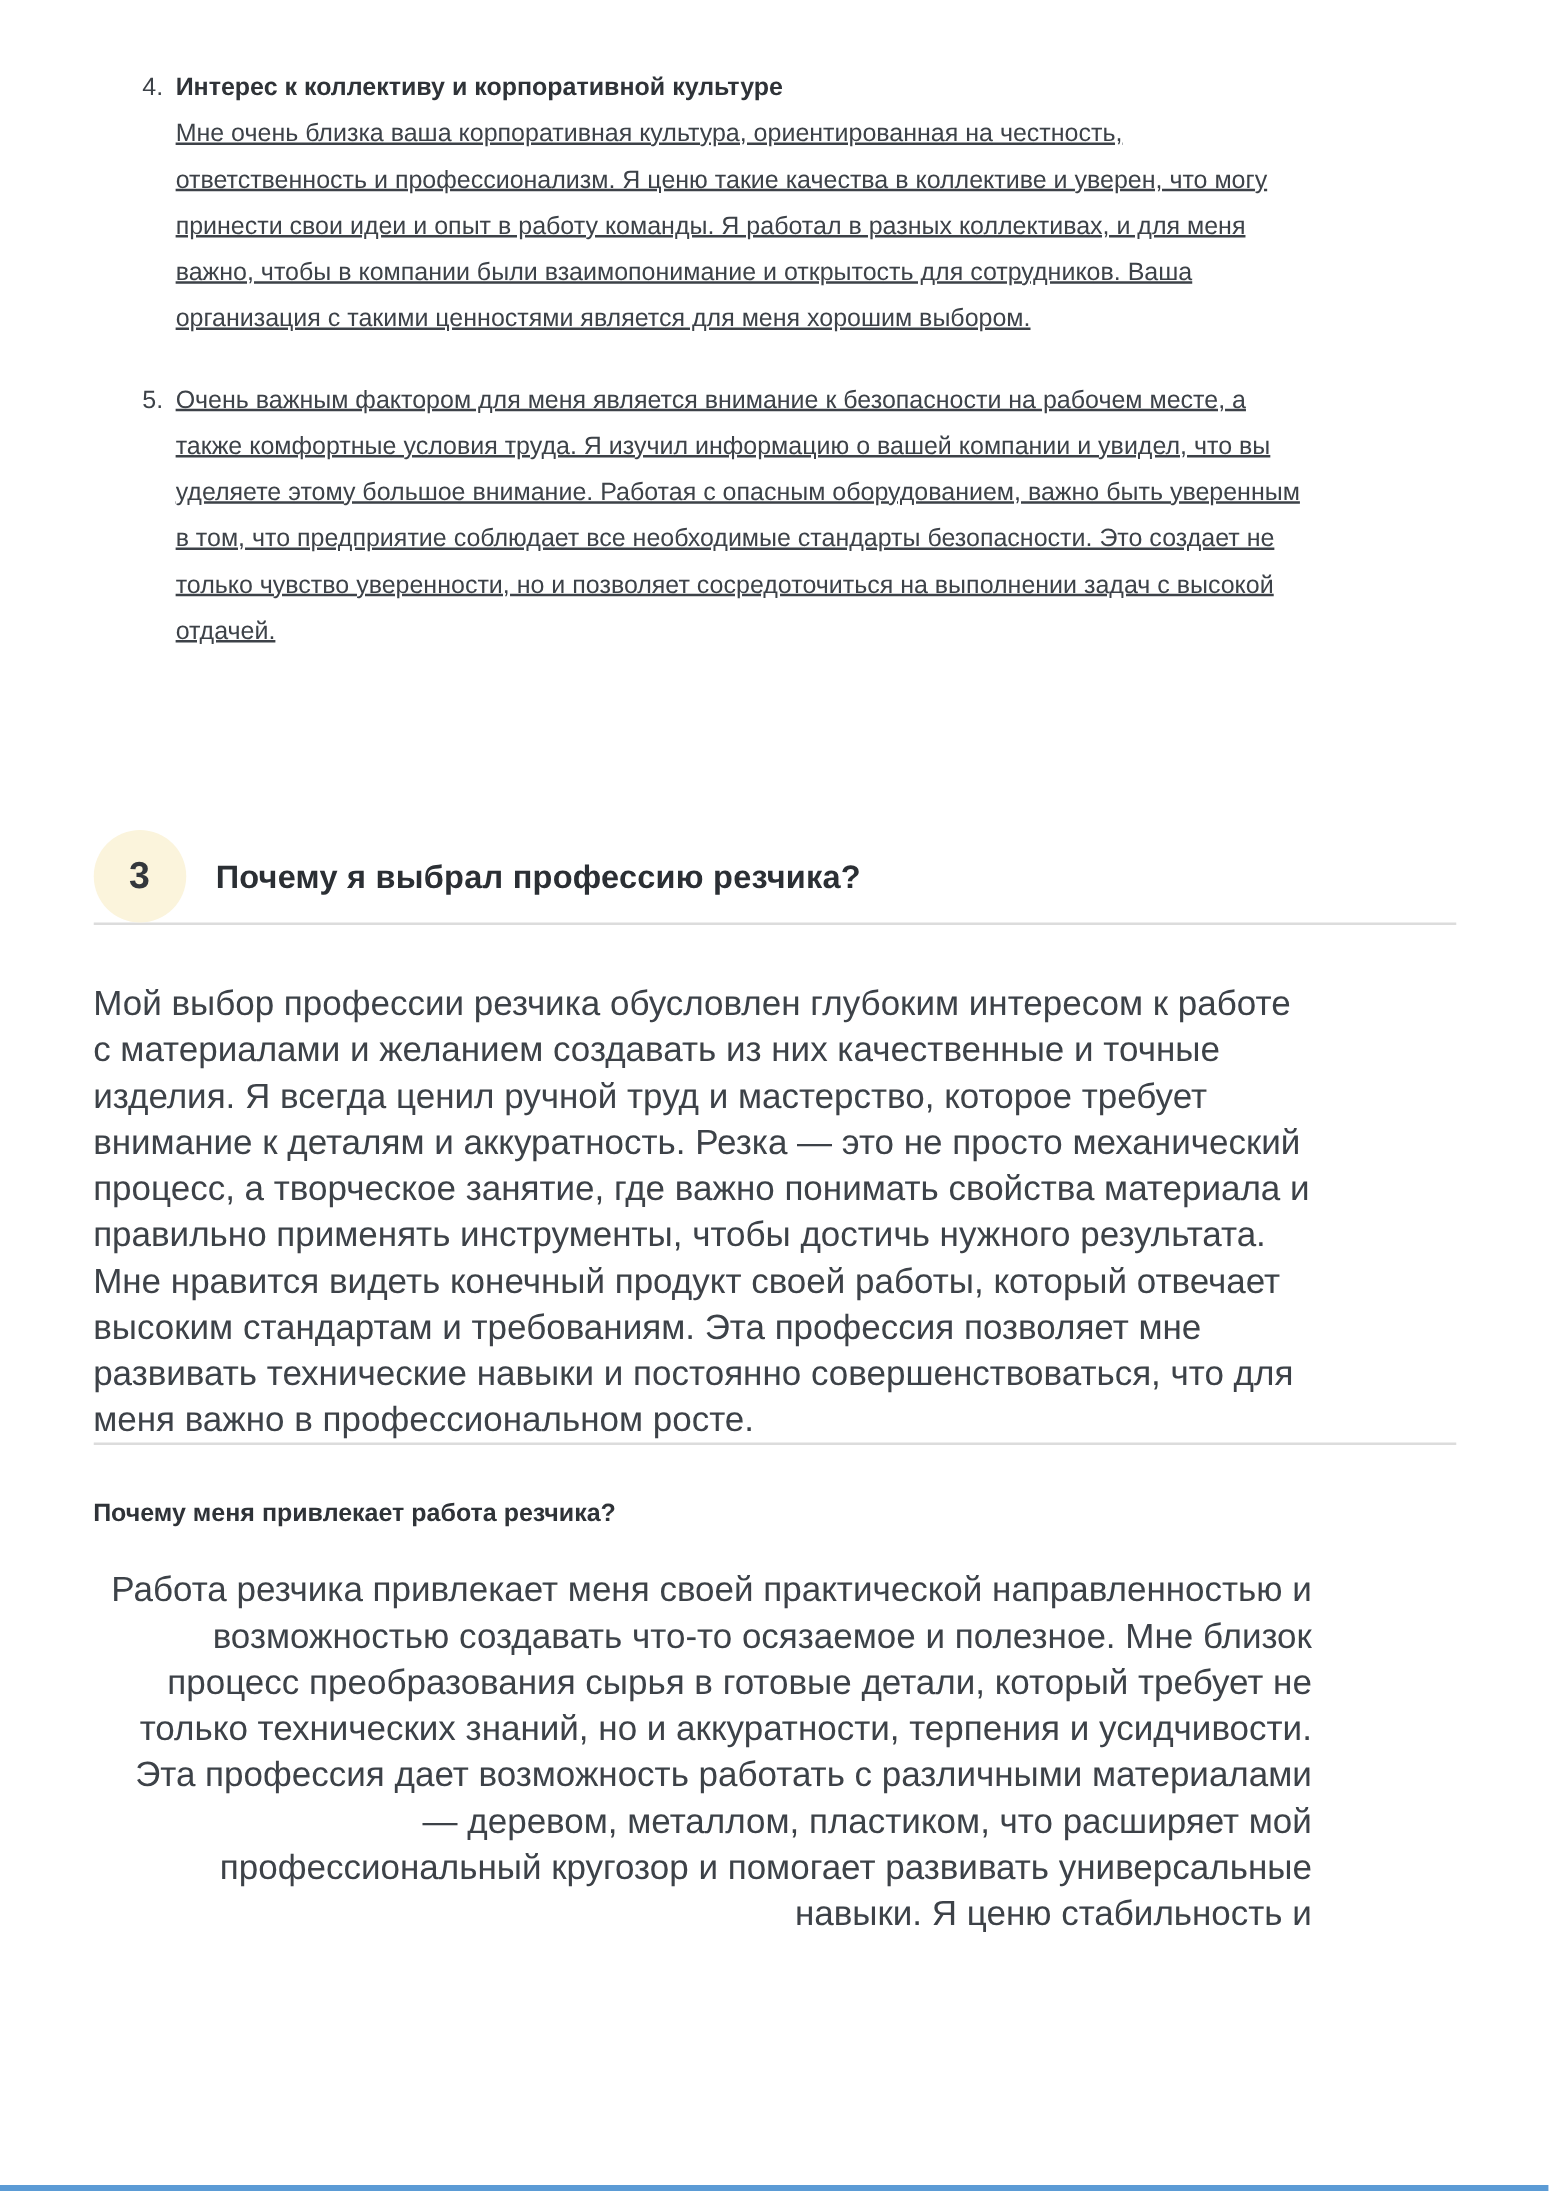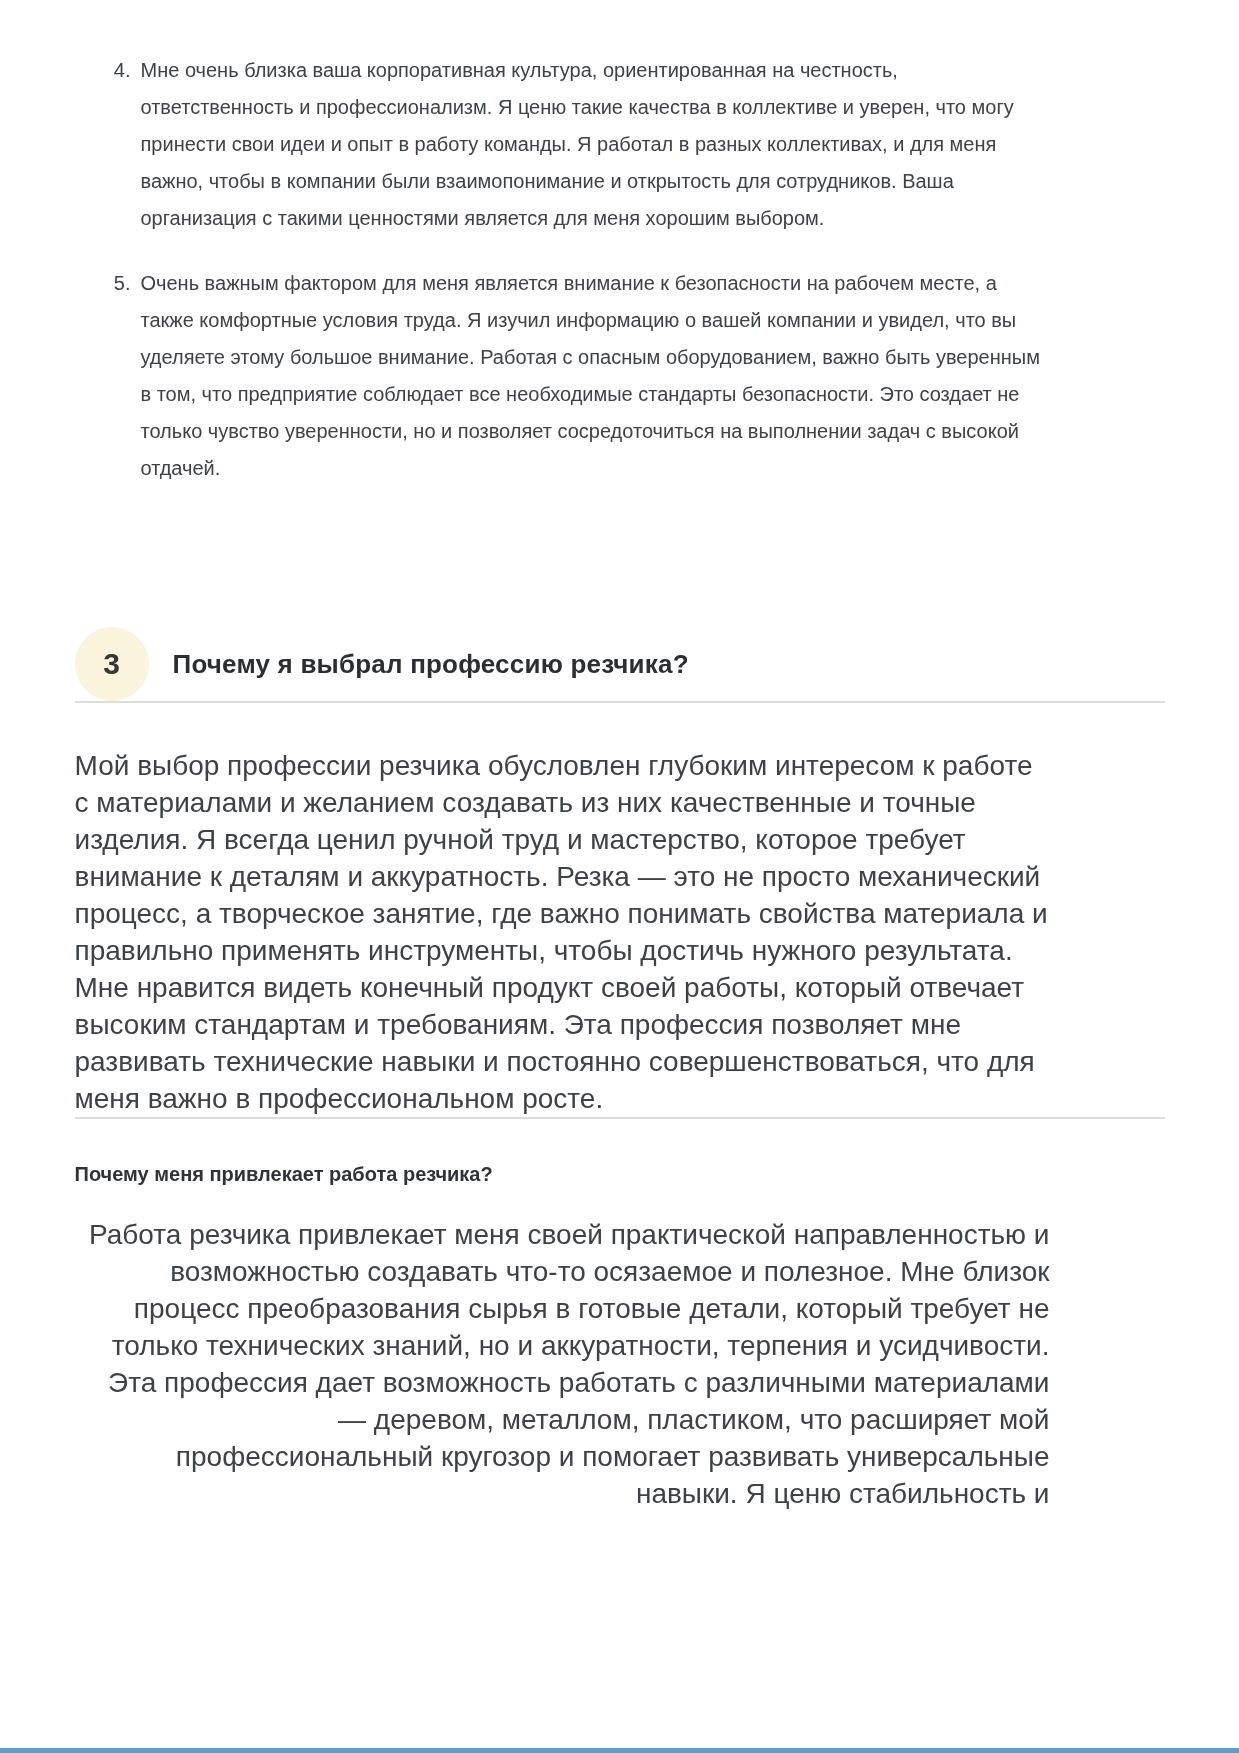--- a/index.html
+++ b/index.html
@@ -47,20 +47,21 @@
     font-size: 20px;
     font-weight: 700;
     line-height: 37px;
     color: #2f3338;
   }
   .li-body {
     font-size: 20px;
     line-height: 37px;
     color: #3d4248;
     max-width: 905px;
+    text-decoration: underline;
   }
 
   
   .section-head {
     display: flex;
     align-items: center;
     margin-top: 140px;
   }
   .badge {
     width: 74px;
@@ -119,20 +120,21 @@
 </head>
 <body>
 
 <div class="page">
   <div class="content">
 
     <ol class="reasons">
       <li>
         <span class="li-num">4.</span>
         <div class="li-content">
+          <div class="li-title">Интерес к коллективу и корпоративной культуре</div>
           <div class="li-body">Мне очень близка ваша корпоративная культура, ориентированная на честность, ответственность и профессионализм. Я ценю такие качества в коллективе и уверен, что могу принести свои идеи и опыт в работу команды. Я работал в разных коллективах, и для меня важно, чтобы в компании были взаимопонимание и открытость для сотрудников. Ваша организация с такими ценностями является для меня хорошим выбором.</div>
         </div>
       </li>
       <li>
         <span class="li-num">5.</span>
         <div class="li-content">
           <div class="li-body">Очень важным фактором для меня является внимание к безопасности на рабочем месте, а также комфортные условия труда. Я изучил информацию о вашей компании и увидел, что вы уделяете этому большое внимание. Работая с опасным оборудованием, важно быть уверенным в том, что предприятие соблюдает все необходимые стандарты безопасности. Это создает не только чувство уверенности, но и позволяет сосредоточиться на выполнении задач с высокой отдачей.</div>
         </div>
       </li>
     </ol>

